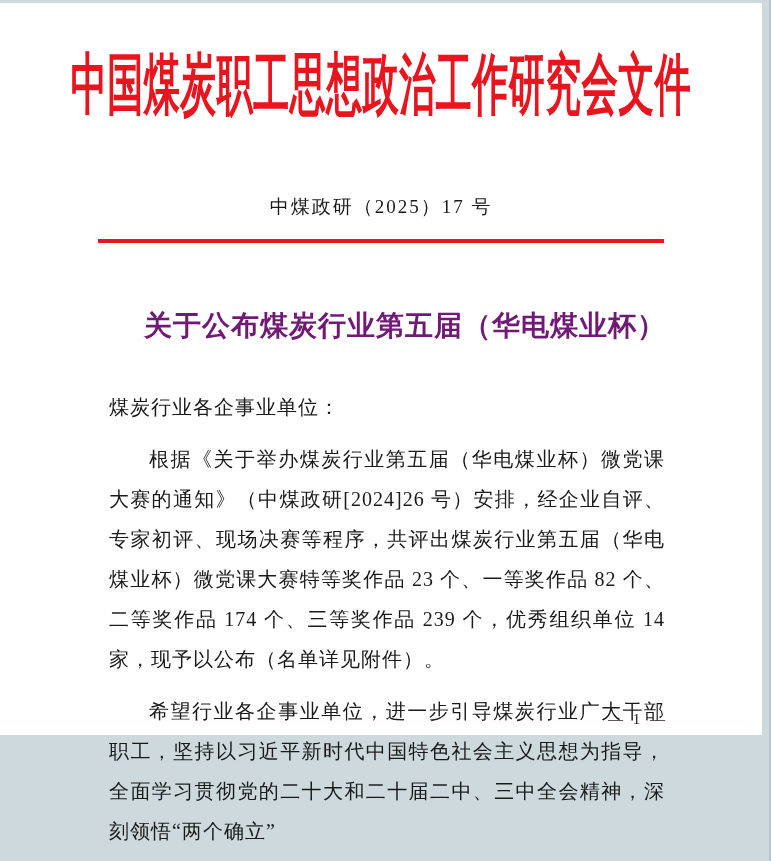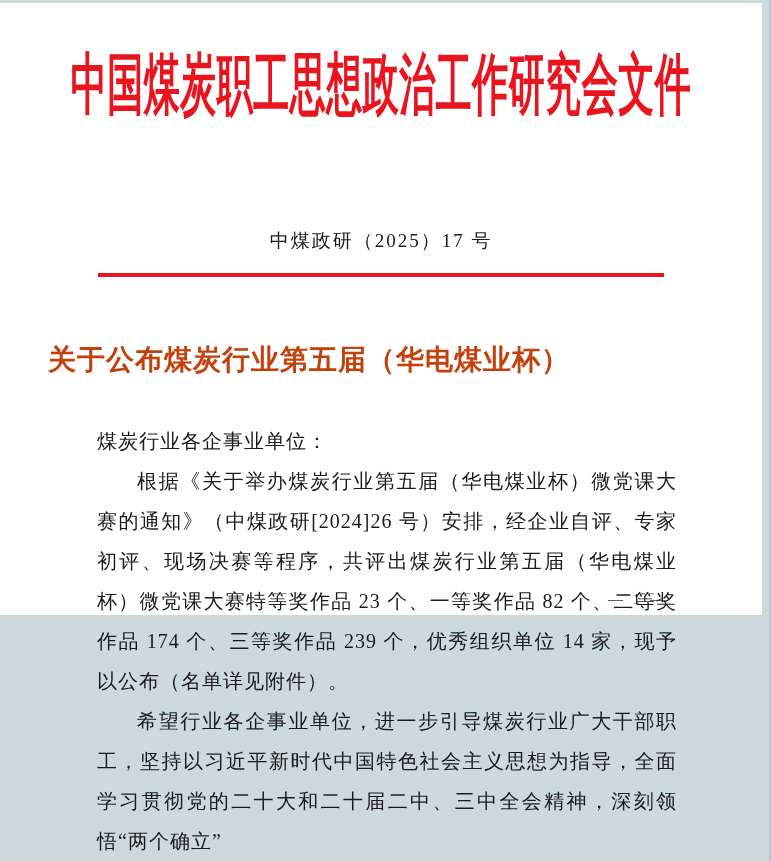--- a/index.html
+++ b/index.html
@@ -20,74 +20,75 @@
     top: 0;
     width: 2px;
     height: 100%;
     background: #b7c6cc;
   }
   .page {
     position: absolute;
     top: 3px;
     left: 0;
     width: 762px;
-    height: 612px;
+    height: 732px;
     background: #ffffff;
     font-family: Liberation Serif, serif;
   }
   .red-header {
     margin-top: 42px;
     height: 80px;
     line-height: 80px;
     text-align: center;
     white-space: nowrap;
     color: var(--accent-red, #e8141e);
     font-weight: bold;
     font-size: 36px;
     letter-spacing: 0.5px;
     transform: scaleY(1.85);
     transform-origin: center;
   }
   .doc-number {
-    margin-top: 106px;
+    margin-top: 72px;
     font-size: 19px;
     line-height: 20px;
     letter-spacing: 2px;
     text-align: center;
     color: #1a1a1a;
   }
   .red-rule {
     width: 566px;
     height: 4px;
     margin: 22px auto 0 auto;
     background: var(--accent-red, #e8141e);
   }
   .doc-title {
     margin: 60px 0 0 0;
     font-size: 28px;
     font-weight: bold;
     line-height: 46px;
+    text-align: center;
     letter-spacing: 1px;
-    color: #c2410c;
+    color: #701a75;
     padding-left: 48px;
   }
   .doc-title .title-line {
     display: block;
   }
   .body-text {
     margin: 38px auto 0 97px;
     width: 580px;
     font-size: 20px;
     line-height: 40px;
     letter-spacing: 1px;
     text-align: justify;
     color: #1a1a1a;
   }
   .body-text p {
-    margin: 0;
+    margin: 12px;
   }
   .body-text .para {
     text-indent: 2em;
   }
   .page-number {
     position: absolute;
     right: 94px;
     bottom: 7px;
     font-size: 15px;
     letter-spacing: 3px;

